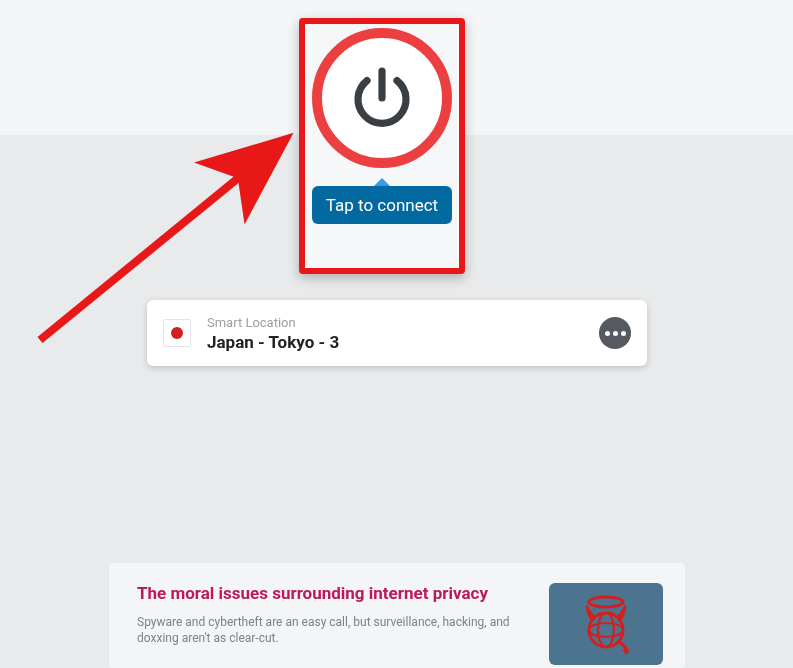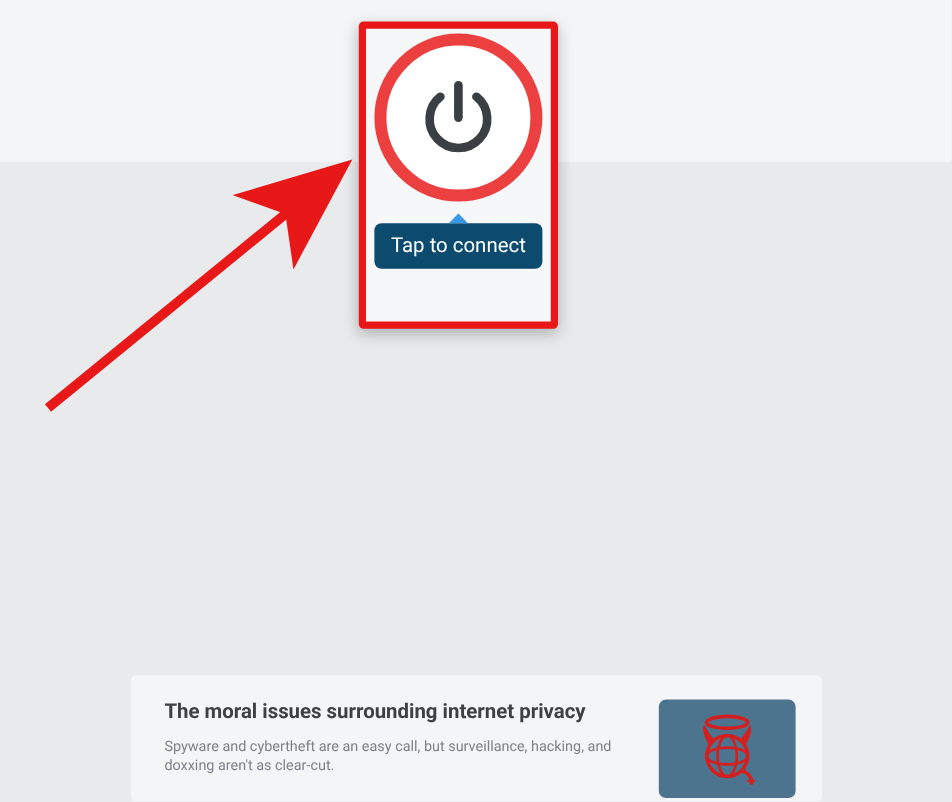--- a/index.html
+++ b/index.html
@@ -31,21 +31,21 @@
   .power-btn {
     width: 140px; height: 140px; border-radius: 50%;
     background: #ffffff;
     border: 10px solid #ec4040;
     display: flex; align-items: center; justify-content: center;
     cursor: pointer;
   }
   .tooltip {
     position: relative;
     margin-top: 18px;
-    background: #0c4a6e;
+    background: #0369a1;
     color: #fff;
     font-size: 17px;
     padding: 9px 14px;
     border-radius: 6px;
   }
   .tooltip::before {
     content: "";
     position: absolute;
     top: -8px; left: 50%; transform: translateX(-50%);
     border-left: 8px solid transparent;
@@ -91,21 +91,21 @@
   
   .article-card {
     position: absolute;
     left: 109px; top: 563px; width: 576px; height: 105px;
     background: #f4f5f6;
     border-radius: 4px;
     padding: 20px 22px 20px 28px;
     display: flex; align-items: flex-start; gap: 22px;
   }
   .article-text { flex: 1; }
-  .article-title { font-size: 17px; font-weight: 700; color: #404040; line-height: 1.25; }
+  .article-title { font-size: 17px; font-weight: 700; color: #be185d; line-height: 1.25; }
   .article-desc { font-size: 12px; color: #7d8288; margin-top: 10px; line-height: 1.35; }
   .article-thumb {
     width: 114px; height: 82px; border-radius: 6px;
     background: #4c748e;
     display: flex; align-items: center; justify-content: center;
     flex-shrink: 0;
   }
 </style>
 </head>
 <body>
@@ -130,20 +130,34 @@
 
   <svg class="arrow-svg" viewBox="0 0 275 230">
     <defs>
       <marker id="ah" markerWidth="14" markerHeight="14" refX="9" refY="5" orient="auto">
         <path d="M0,0 L12,5 L0,10 L3,5 Z" fill="#e81818"></path>
       </marker>
     </defs>
     <line x1="15" y1="220" x2="250" y2="28" stroke="#e81818" stroke-width="8" marker-end="url(#ah)"></line>
   </svg>
 
+  <div class="location-card">
+    <div class="flag">
+      <div class="flag-dot"></div>
+    </div>
+    <div class="loc-text">
+      <div class="loc-label">Smart Location</div>
+      <div class="loc-name">Japan - Tokyo - 3</div>
+    </div>
+    <div class="more-btn">
+      <span class="more-dot"></span>
+      <span class="more-dot"></span>
+      <span class="more-dot"></span>
+    </div>
+  </div>
 
   <div class="article-card">
     <div class="article-text">
       <div class="article-title">The moral issues surrounding internet privacy</div>
       <div class="article-desc">Spyware and cybertheft are an easy call, but surveillance, hacking, and doxxing aren't as clear-cut.</div>
     </div>
     <div class="article-thumb">
       <svg width="56" height="60" viewBox="0 0 56 60">
 
         <ellipse cx="28" cy="8" rx="17" ry="5" fill="none" stroke="#d41f1f" stroke-width="3"></ellipse>

